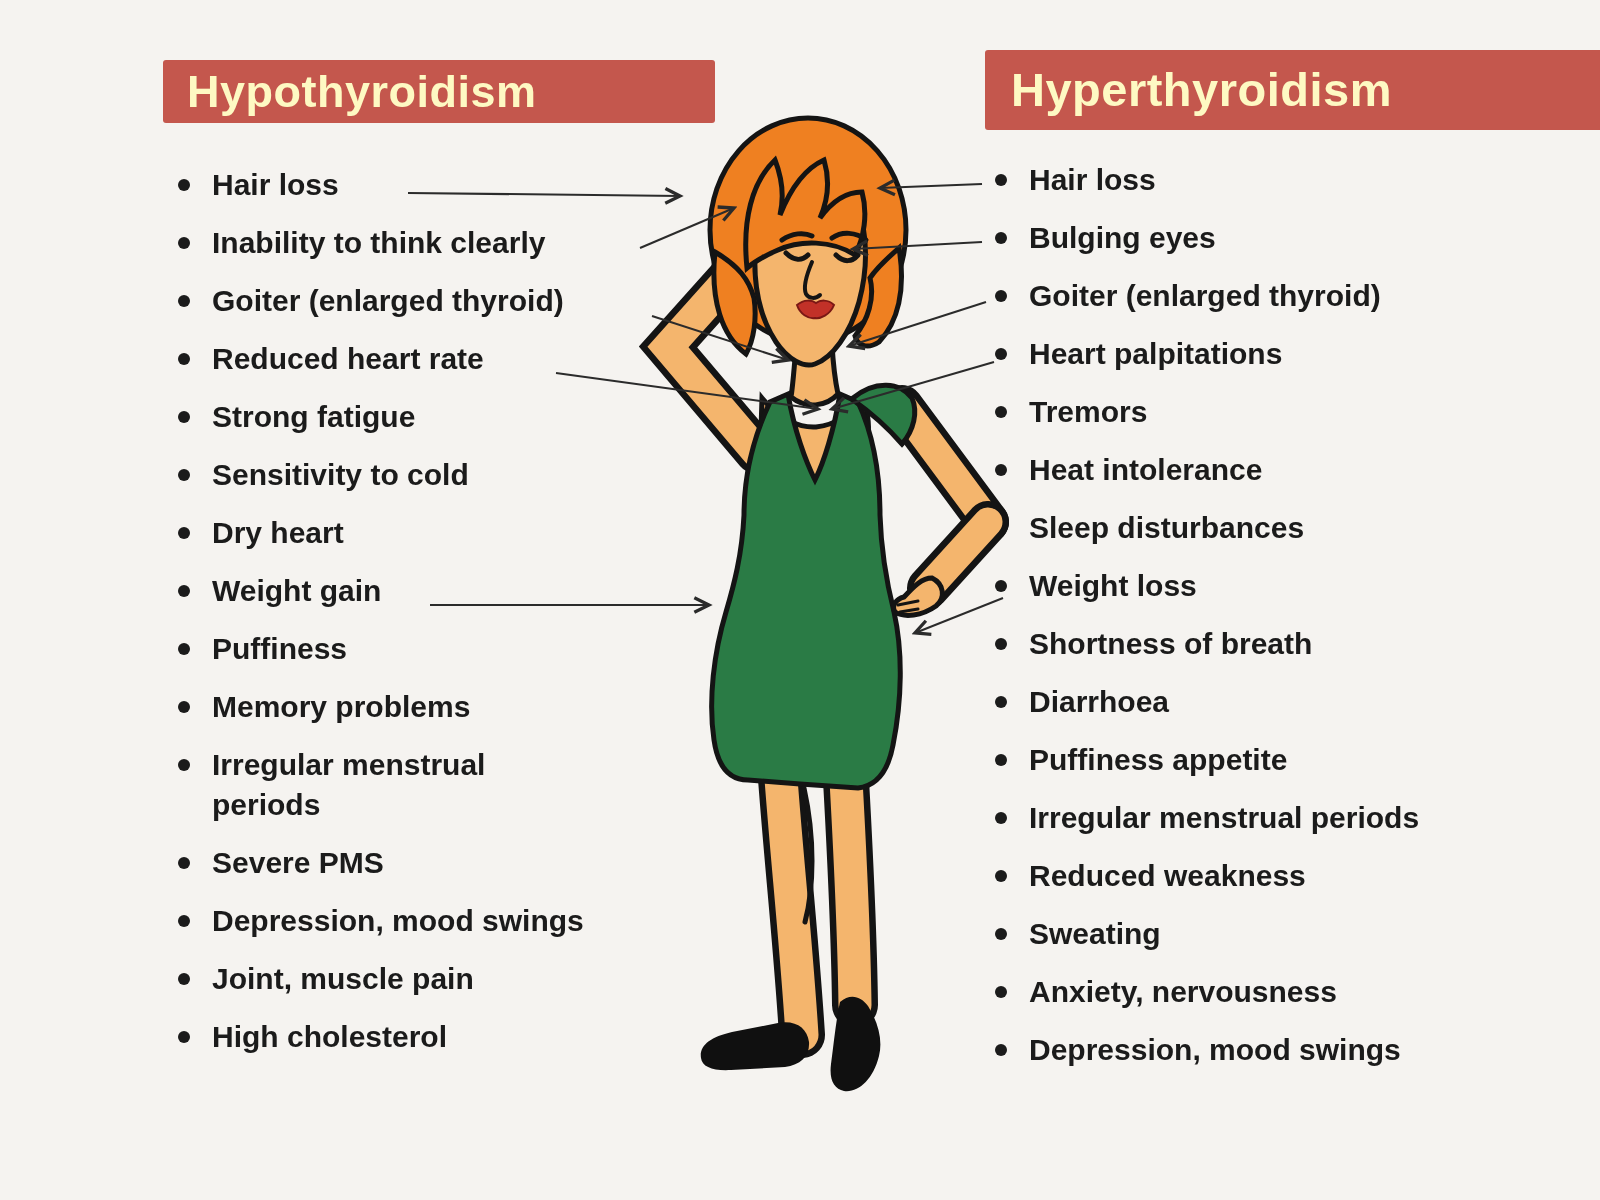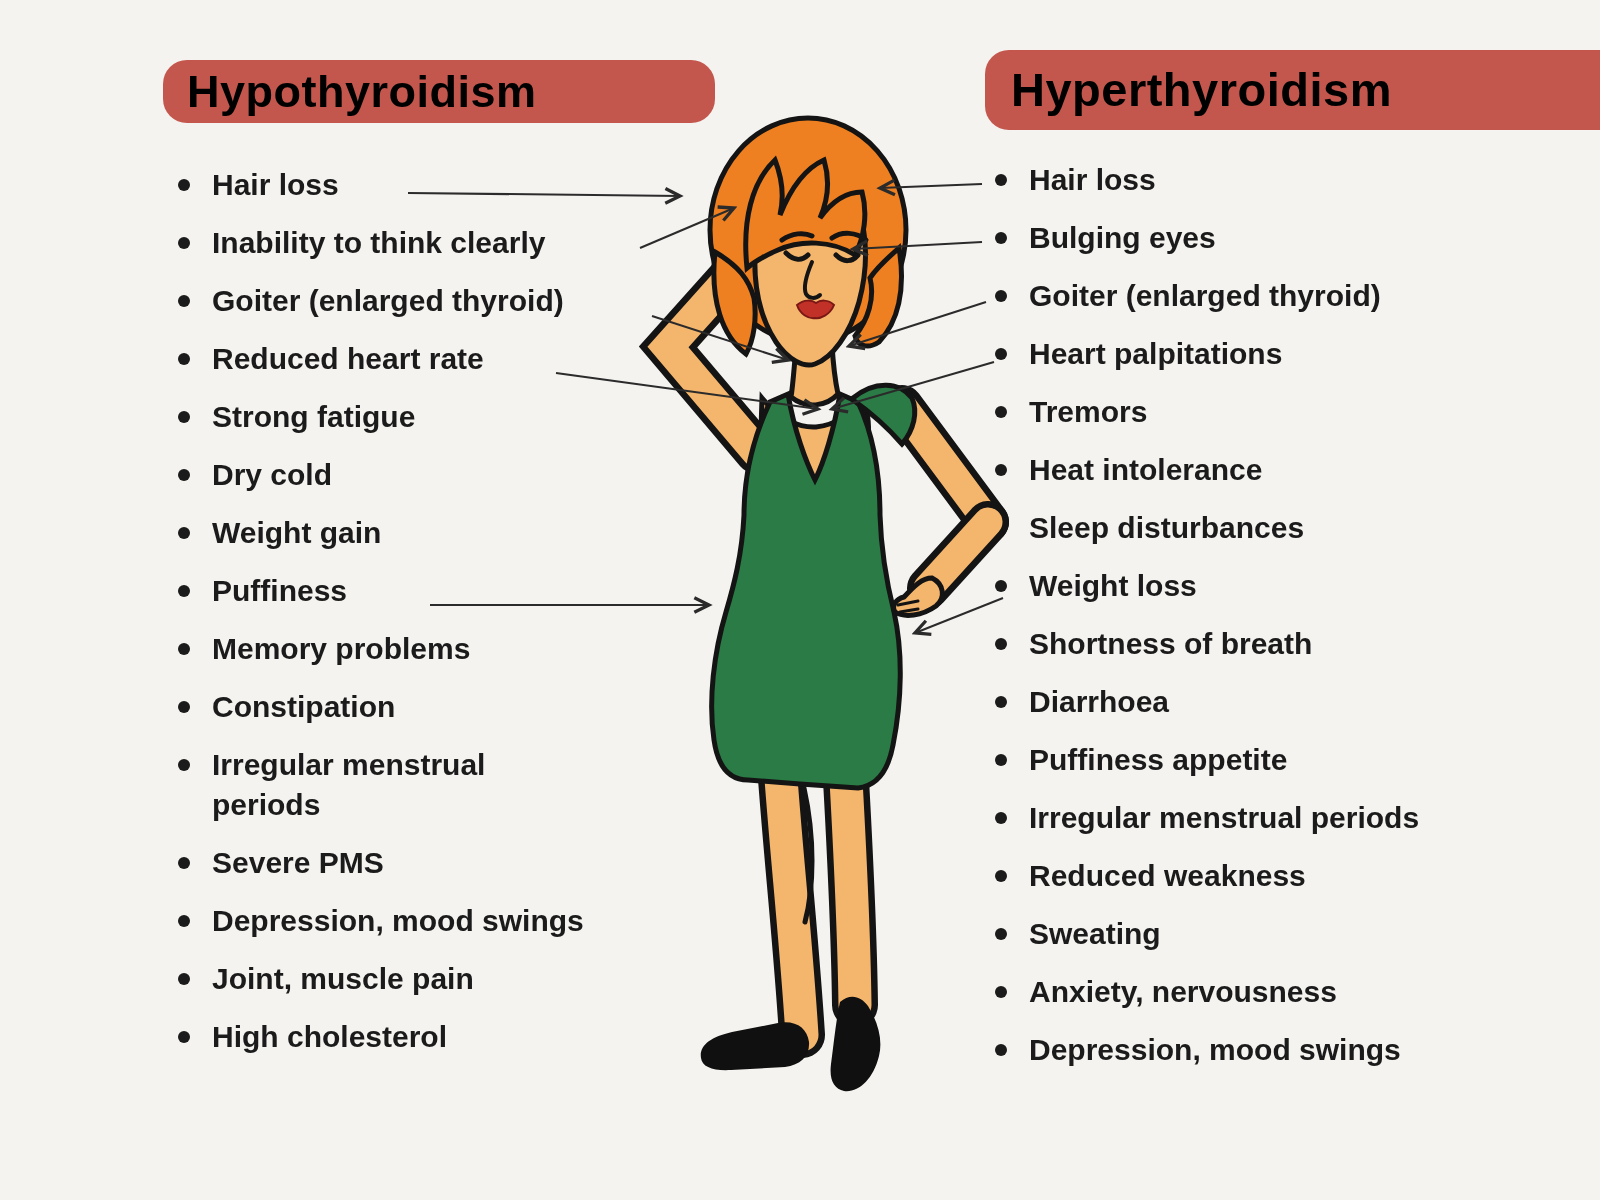--- a/index.html
+++ b/index.html
@@ -2,22 +2,22 @@
 <html style="--background: #f5f3f0; --banner: #c4574d; --text: #1b1b1b; --arrow: #2b2b2b; --hair: #ef8021; --skin: #f4b56d; --dress: #2a7b45; --lips: #c23128; --shoe: #101010; --outline: #141414;"><head>
 <meta charset="utf-8">
 <style>
   html,body { margin:0; padding:0; background:#e8e6e3; }
   .canvas {
     position:relative; width:1600px; height:1200px; overflow:hidden;
     background: var(--background, #f5f3f0);
     font-family:"Liberation Sans", sans-serif;
   }
   .banner {
-    position:absolute; background: var(--banner, #c4574d); color:#000000;
-    font-weight:bold; border-radius:24px; box-sizing:border-box;
+    position:absolute; background: var(--banner, #c4574d); color:#fef9c3;
+    font-weight:bold; border-radius:3px; box-sizing:border-box;
     letter-spacing:0.5px;
   }
   .banner.left  { left:163px; top:60px;  width:552px; height:63px; font-size:45px; line-height:63px; padding-left:24px; }
   .banner.right { left:985px; top:50px;  width:674px; height:80px; font-size:47px; line-height:80px; padding-left:26px; }
   ul.symptoms {
     position:absolute; margin:0; padding:0; list-style:none;
     color: var(--text, #1b1b1b); font-weight:bold; font-size:30px;
   }
   ul.symptoms li {
     position:relative; padding-left:44px; line-height:40px; margin-bottom:18px;
@@ -54,25 +54,25 @@
     <span>Hyperthyroidism</span>
   </div>
 
   <ul class="symptoms left">
 
   <li>Hair loss</li>
       <li>Inability to think clearly</li>
       <li>Goiter (enlarged thyroid)</li>
       <li>Reduced heart rate</li>
       <li>Strong fatigue</li>
-      <li>Dry cold</li>
+      <li>Sensitivity to cold</li>
+      <li>Dry heart</li>
       <li>Weight gain</li>
       <li>Puffiness</li>
       <li>Memory problems</li>
-      <li>Constipation</li>
       <li>Irregular menstrual
 periods</li>
       <li>Severe PMS</li>
       <li>Depression, mood swings</li>
       <li>Joint, muscle pain</li>
       <li>High cholesterol</li>
     </ul>
 
   <ul class="symptoms right">
 

